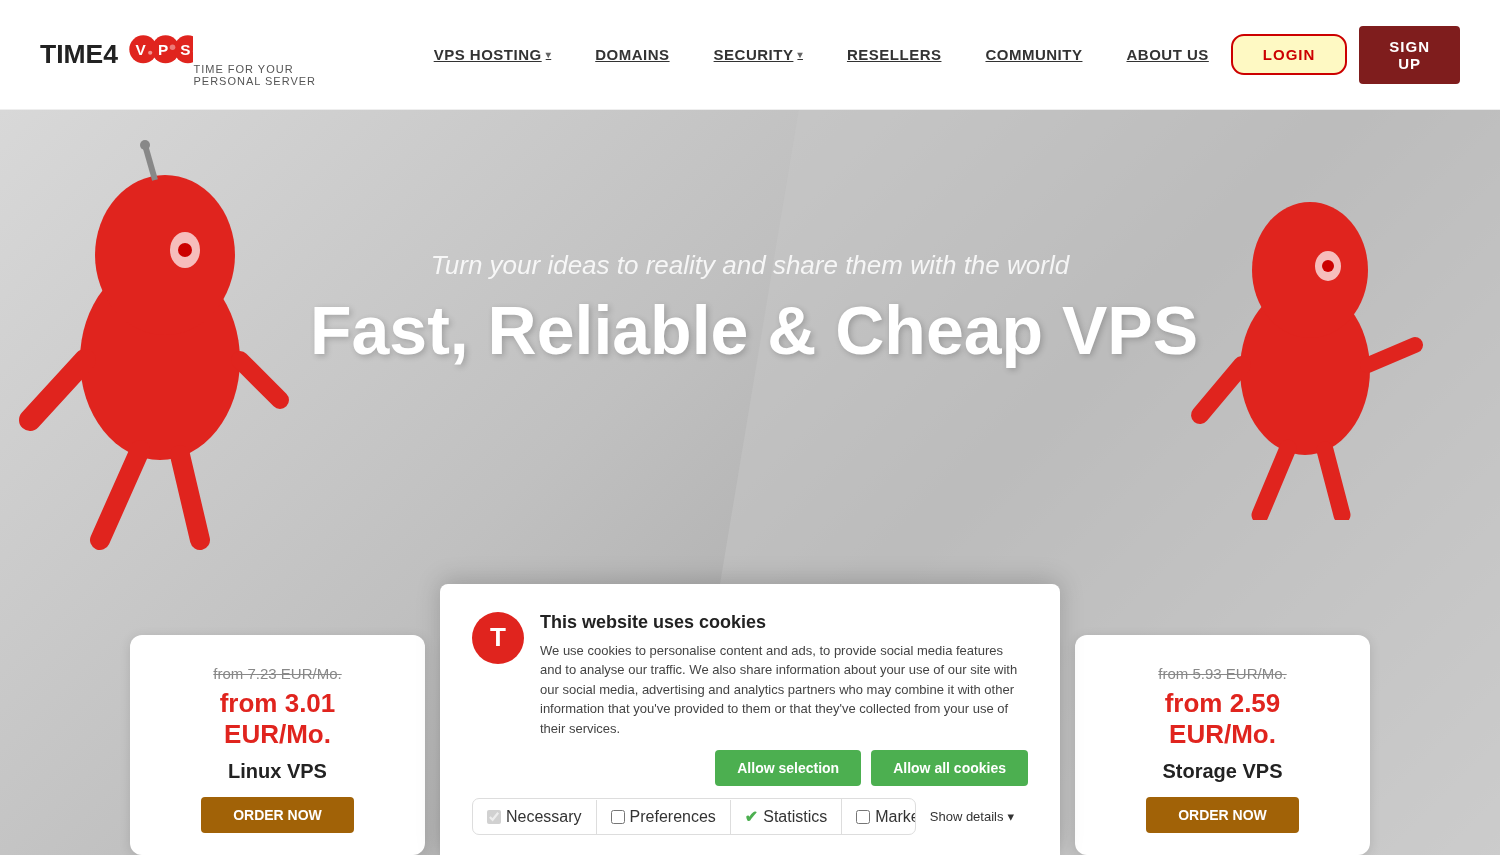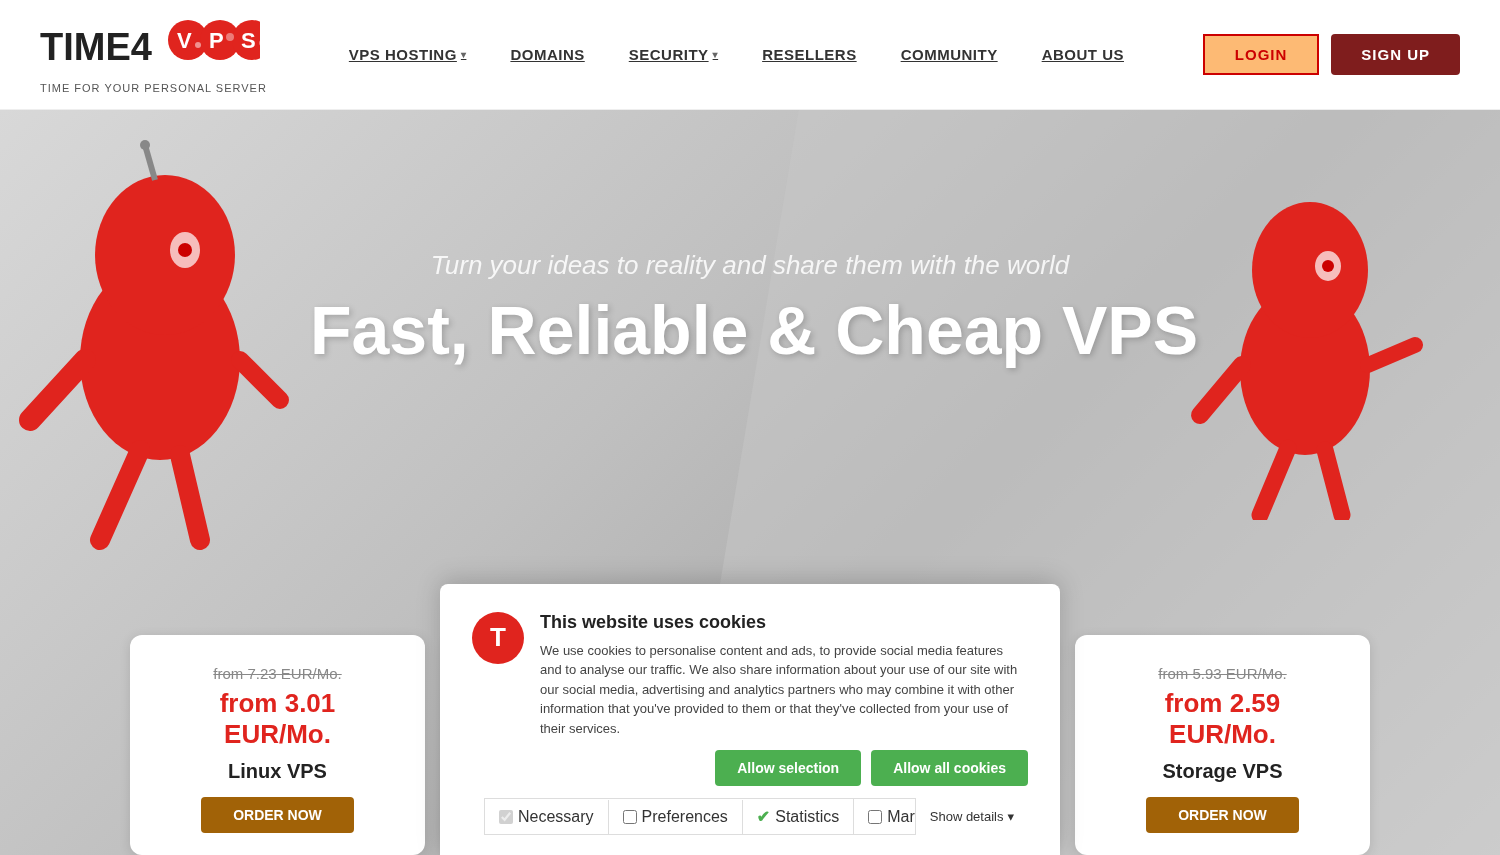--- a/index.html
+++ b/index.html
@@ -11,22 +11,22 @@
       align-items: center;
       padding: 0 40px;
       height: 110px;
       background: #fff;
       border-bottom: 1px solid #eee;
       position: relative;
       z-index: 10;
     }
     .logo-area {
       display: flex;
-      flex-direction: column;
-      align-items: flex-start;
+      flex-direction: row;
+      align-items: flex-end;
       margin-right: 60px;
     }
     .logo-svg { width: 220px; height: 65px; }
     .logo-tagline {
       font-size: 11px;
       color: #555;
       letter-spacing: 1px;
       text-transform: uppercase;
       margin-top: 2px;
     }
@@ -48,25 +48,25 @@
       display: flex;
       align-items: center;
       gap: 4px;
       text-decoration: underline;
     }
     .nav-item .arrow { font-size: 10px; color: #666; }
     .nav-actions { display: flex; align-items: center; gap: 12px; }
     .btn-login {
       border: 2px solid #c00;
       color: #c00;
-      background: #fdba74;
+      background: #fef9c3;
       padding: 10px 30px;
       font-size: 15px;
       font-weight: 700;
-      border-radius: 0;
+      border-radius: 13px;
       cursor: pointer;
       letter-spacing: 1px;
     }
     .btn-signup {
       background: #7f1d1d;
       color: #fff;
       border: none;
       padding: 12px 30px;
       font-size: 15px;
       font-weight: 700;
@@ -273,23 +273,22 @@
     }
     .cookie-bottom-row {
       display: flex;
       align-items: center;
     }
     .pref-items-group {
       display: flex;
       align-items: center;
       flex: 1;
       border: 1px solid #ddd;
-      border-radius: 0;
+      border-radius: 7px;
       overflow: hidden;
-      margin-left: 12px;
     }
 
     
     .hero-shape {
       position: absolute;
       right: 0;
       top: 0;
       width: 55%;
       height: 100%;
       background: rgba(200,200,200,0.5);

